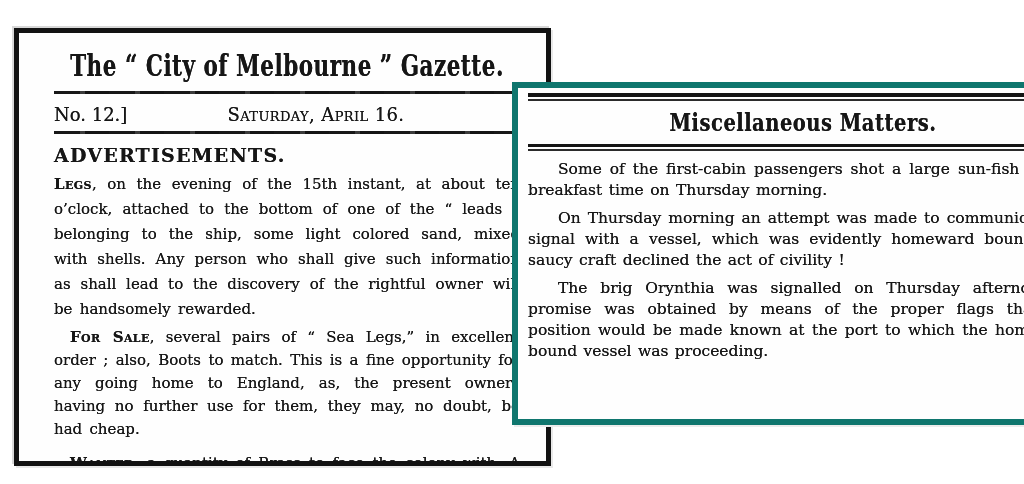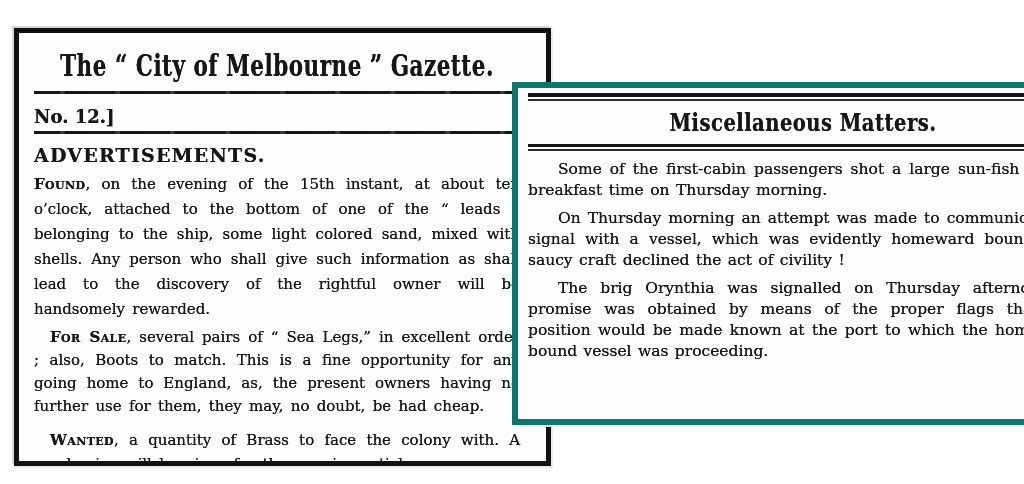--- a/index.html
+++ b/index.html
@@ -30,34 +30,34 @@
     white-space: nowrap;
   }
   .sc { font-variant: small-caps; letter-spacing: 0.4px; }
   .ink-soft { text-shadow: 0 0 0.45px rgba(10,10,10,0.85); }
 
   
   .clip.gazette {
     left: 14px; top: 28px; width: 537px; height: 438px;
     border: 5px solid #121212;
     box-shadow: -2px -2px 0 0 #d8d8d8, 2px 2px 0 0 #e9e9e9;
-    padding: 6px 26px 4px 15px;
+    padding: 6px 26px 4px 35px;
   }
   .masthead {
     font-size: 21.5px;
     line-height: 42px;
     margin-top: 6px;
     transform: scaleY(1.38);
     transform-origin: center;
   }
   .gazette .rule.r1 { margin-top: 4px; }
   .dateline {
-    display: flex; align-items: flex-end;
+    display: flex; align-items: center;
     margin-top: 7px; height: 26px;
-    font-size: 18px; font-weight: bold;
+    font-size: 18px; font-weight: normal;
   }
   .dateline .issue { width: 118px; font-variant: normal; }
   .dateline .date  { flex: 1; text-align: center; margin-right: 60px; }
   .gazette .rule.r2 { margin-top: 4px; }
   .ads-heading {
     margin-top: 10px;
     text-align: left;
     font-size: 19px; font-weight: bold; letter-spacing: 1.2px;
     line-height: 22px;
   }
@@ -113,27 +113,28 @@
 
 <div class="canvas">
 
   <article class="clip gazette">
     <h1 class="masthead blackletter ink-soft">The “ City of Melbourne ” Gazette.</h1>
 
     <div class="rule r1"></div>
 
     <div class="dateline">
       <span class="issue ink-soft">No. 12.]</span>
+      <span class="date sc ink-soft">Saturday, April 16.</span>
     </div>
 
     <div class="rule r2"></div>
 
     <h2 class="ads-heading ink-soft">ADVERTISEMENTS.</h2>
 
-    <p class="ad found ink-soft"><span class="sc lead">Found</span><span>, on the evening of the 15th instant, at about ten o’clock, attached to the bottom of one of the “ leads ” belonging to the ship, some light colored sand, mixed with shells. Any person who shall give such information as shall lead to the discovery of the rightful owner will be handsomely rewarded.</span></p>
+    <p class="ad found ink-soft"><span class="sc lead">Legs</span><span>, on the evening of the 15th instant, at about ten o’clock, attached to the bottom of one of the “ leads ” belonging to the ship, some light colored sand, mixed with shells. Any person who shall give such information as shall lead to the discovery of the rightful owner will be handsomely rewarded.</span></p>
 
     <p class="ad sale ink-soft"><span class="sc lead">For Sale</span><span>, several pairs of “ Sea Legs,” in excellent order ; also, Boots to match.  This is a fine opportunity for any going home to England, as, the present owners having no further use for them, they may, no doubt, be had cheap.</span></p>
 
     <p class="ad wanted ink-soft"><span class="sc lead">Wanted</span><span>, a quantity of Brass to face the colony with.  A good price will be given for the genuine article.</span></p>
   </article>
 
   <article class="clip misc">
     <div class="rule-pair top"></div>
 
     <h2 class="misc-heading blackletter ink-soft">Miscellaneous Matters.</h2>

